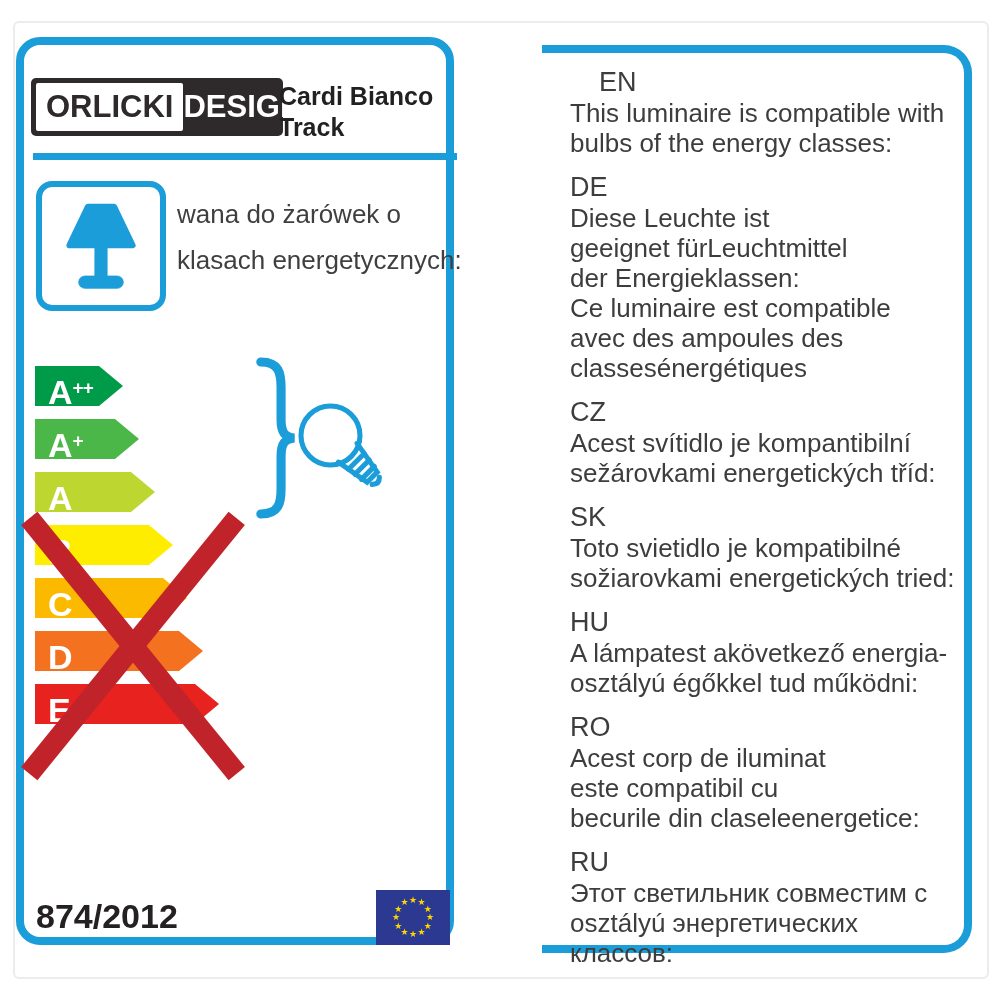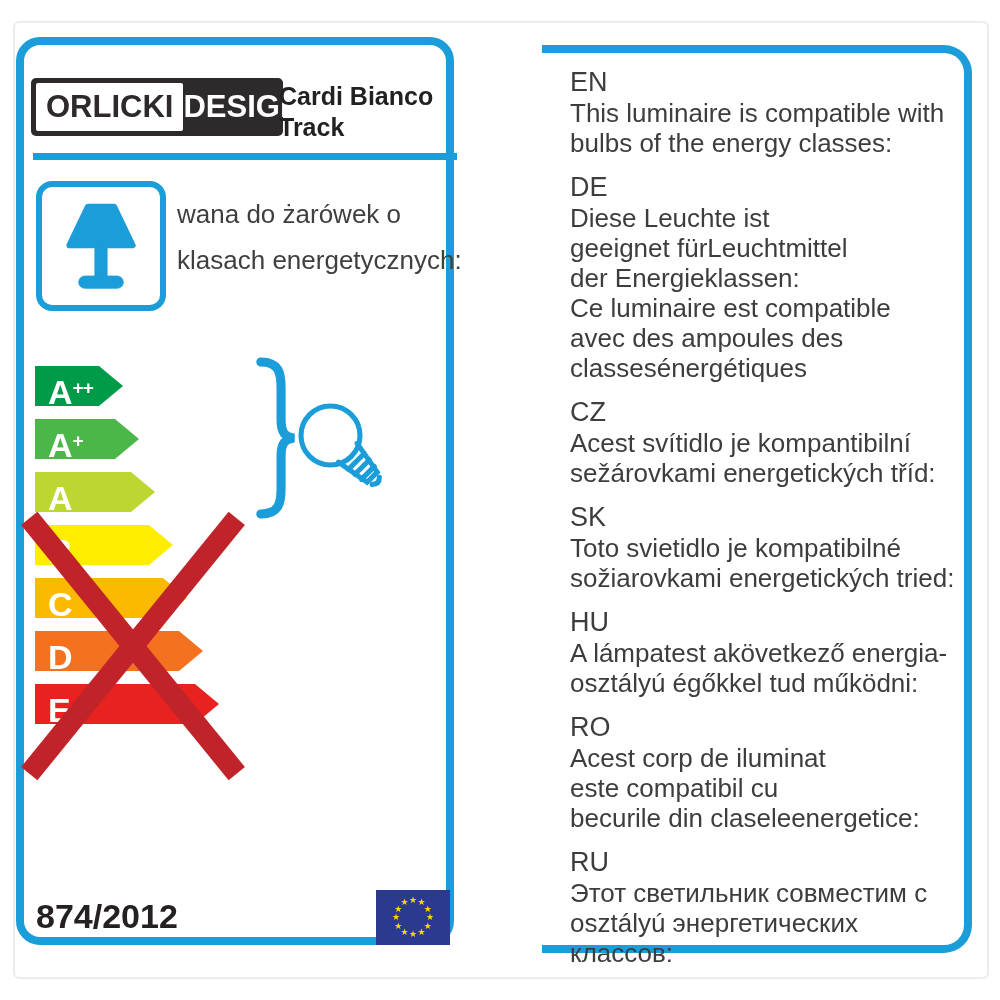--- a/index.html
+++ b/index.html
@@ -60,21 +60,21 @@
   }
   .eu-flag{position:absolute;left:352px;top:845px;width:74px;height:55px;}
   
   .right-panel{
     position:absolute;left:542px;top:45px;width:430px;height:908px;box-sizing:border-box;
     border:8px solid #1b9dd9;border-left:none;border-radius:0 28px 28px 0;background:#fff;
     padding:14px 6px 0 28px;
   }
   .lang-code{font-size:27px;color:#3d3d3d;line-height:31px;margin-top:14px;}
   .lang-line{font-size:26px;color:#3d3d3d;line-height:30px;}
-  .lang-section:first-child .lang-code{margin-top:0;}
+  .lang-section:first-child .lang-code{margin-top:0;margin-left:29px;}
 </style>
 </head>
 <body>
 
 <div class="outer-frame"></div>
 
 <div class="left-panel">
 
   <div class="logo">
     <div class="logo-left">

